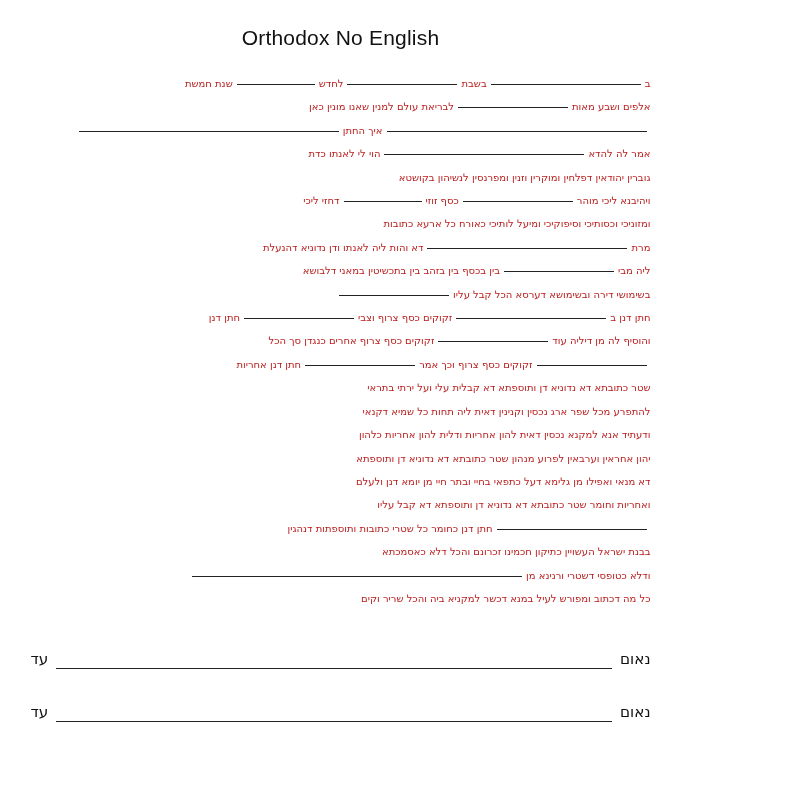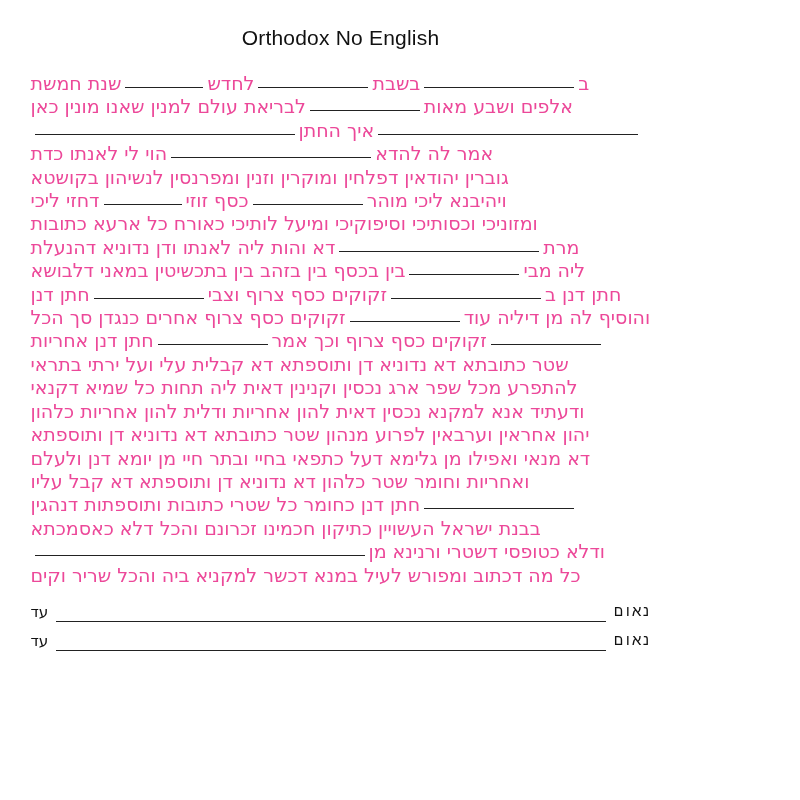--- a/index.html
+++ b/index.html
@@ -28,25 +28,25 @@
     font-weight: 400;
     letter-spacing: 0.2px;
     color: #111;
     margin: 0 0 22px 0;
     font-family: "Liberation Sans", sans-serif;
   }
   .ketubah-body {
     width: 620px;
     margin: 0 auto;
     direction: rtl;
-    text-align: left;
+    text-align: right;
     font-family: "DejaVu Sans", sans-serif;
-    font-size: 19px;
+    font-size: 10px;
     line-height: 23.4px;
-    color: #ec4899;
+    color: #b91c1c;
   }
   .ln {
     display: block;
     white-space: nowrap;
     unicode-bidi: isolate;
   }
   
   .rule {
     display: inline-block;
     border-bottom: 1px solid #222;
@@ -67,28 +67,28 @@
     margin: 0 auto;
     direction: rtl;
     display: flex;
     align-items: flex-end;
     justify-content: space-between;
     font-family: "DejaVu Sans", sans-serif;
     font-size: 15.2px;
     color: #111;
     margin-top: 10px;
   }
-  .sig-row .lbl { flex: 0 0 auto; padding-bottom: 1px; font-family: Liberation Mono, monospace; }
+  .sig-row .lbl { flex: 0 0 auto; padding-bottom: 1px; }
   .sig-row .sig-line {
     flex: 1 1 auto;
     border-bottom: 1px solid #222;
     height: 14px;
     margin: 0 8px;
   }
-  .sig-row .lbl-end { flex: 0 0 auto; padding-bottom: 1px; }
+  .sig-row .lbl-end { flex: 0 0 auto; padding-bottom: 1px; margin-top: 24px; }
   .spacer-6 { height: 6px; }
 </style>
 </head>
 <body>
 
 <div class="page">
 
   <div class="doc-title">Orthodox No English</div>
 
   <div class="ketubah-body">
@@ -105,38 +105,39 @@
     <span class="ln">גוברין יהודאין דפלחין ומוקרין וזנין ומפרנסין לנשיהון בקושטא</span>
 
     <span class="ln">ויהיבנא ליכי מוהר<span class="rule r-m"></span>כסף זוזי<span class="rule r-s"></span>דחזי ליכי</span>
 
     <span class="ln">ומזוניכי וכסותיכי וסיפוקיכי ומיעל לותיכי כאורח כל ארעא כתובות</span>
 
     <span class="ln">מרת<span class="rule r-xl"></span>דא והות ליה לאנתו ודן נדוניא דהנעלת</span>
 
     <span class="ln">ליה מבי<span class="rule r-m"></span>בין בכסף בין בזהב בין בתכשיטין במאני דלבושא</span>
 
+    <span class="ln">בשימושי דירה ובשימושא דערסא הכל קבל עליו<span class="rule r-m"></span></span>
 
     <span class="ln">חתן דנן ב<span class="rule r-l"></span>זקוקים כסף צרוף וצבי<span class="rule r-m"></span>חתן דנן</span>
 
     <span class="ln">והוסיף לה מן דיליה עוד<span class="rule r-m"></span>זקוקים כסף צרוף אחרים כנגדן סך הכל</span>
 
     <span class="ln"><span class="rule r-m"></span>זקוקים כסף צרוף וכך אמר<span class="rule r-m"></span>חתן דנן אחריות</span>
 
     <span class="ln">שטר כתובתא דא נדוניא דן ותוספתא דא קבלית עלי ועל ירתי בתראי</span>
 
     <span class="ln">להתפרע מכל שפר ארג נכסין וקנינין דאית ליה תחות כל שמיא דקנאי</span>
 
     <span class="ln">ודעתיד אנא למקנא נכסין דאית להון אחריות ודלית להון אחריות כלהון</span>
 
     <span class="ln">יהון אחראין וערבאין לפרוע מנהון שטר כתובתא דא נדוניא דן ותוספתא</span>
 
     <span class="ln">דא מנאי ואפילו מן גלימא דעל כתפאי בחיי ובתר חיי מן יומא דנן ולעלם</span>
 
-    <span class="ln">ואחריות וחומר שטר כלהון דא נדוניא דן ותוספתא דא קבל עליו</span>
+    <span class="ln">ואחריות וחומר שטר כתובתא דא נדוניא דן ותוספתא דא קבל עליו</span>
 
     <span class="ln"><span class="rule r-l"></span>חתן דנן כחומר כל שטרי כתובות ותוספתות דנהגין</span>
 
     <span class="ln">בבנת ישראל העשויין כתיקון חכמינו זכרונם והכל דלא כאסמכתא</span>
 
     <span class="ln">ודלא כטופסי דשטרי ורנינא מן<span class="rule r-hu"></span></span>
 
 
     <span class="ln">כל מה דכתוב ומפורש לעיל במנא דכשר למקניא ביה והכל שריר וקים</span>
 

